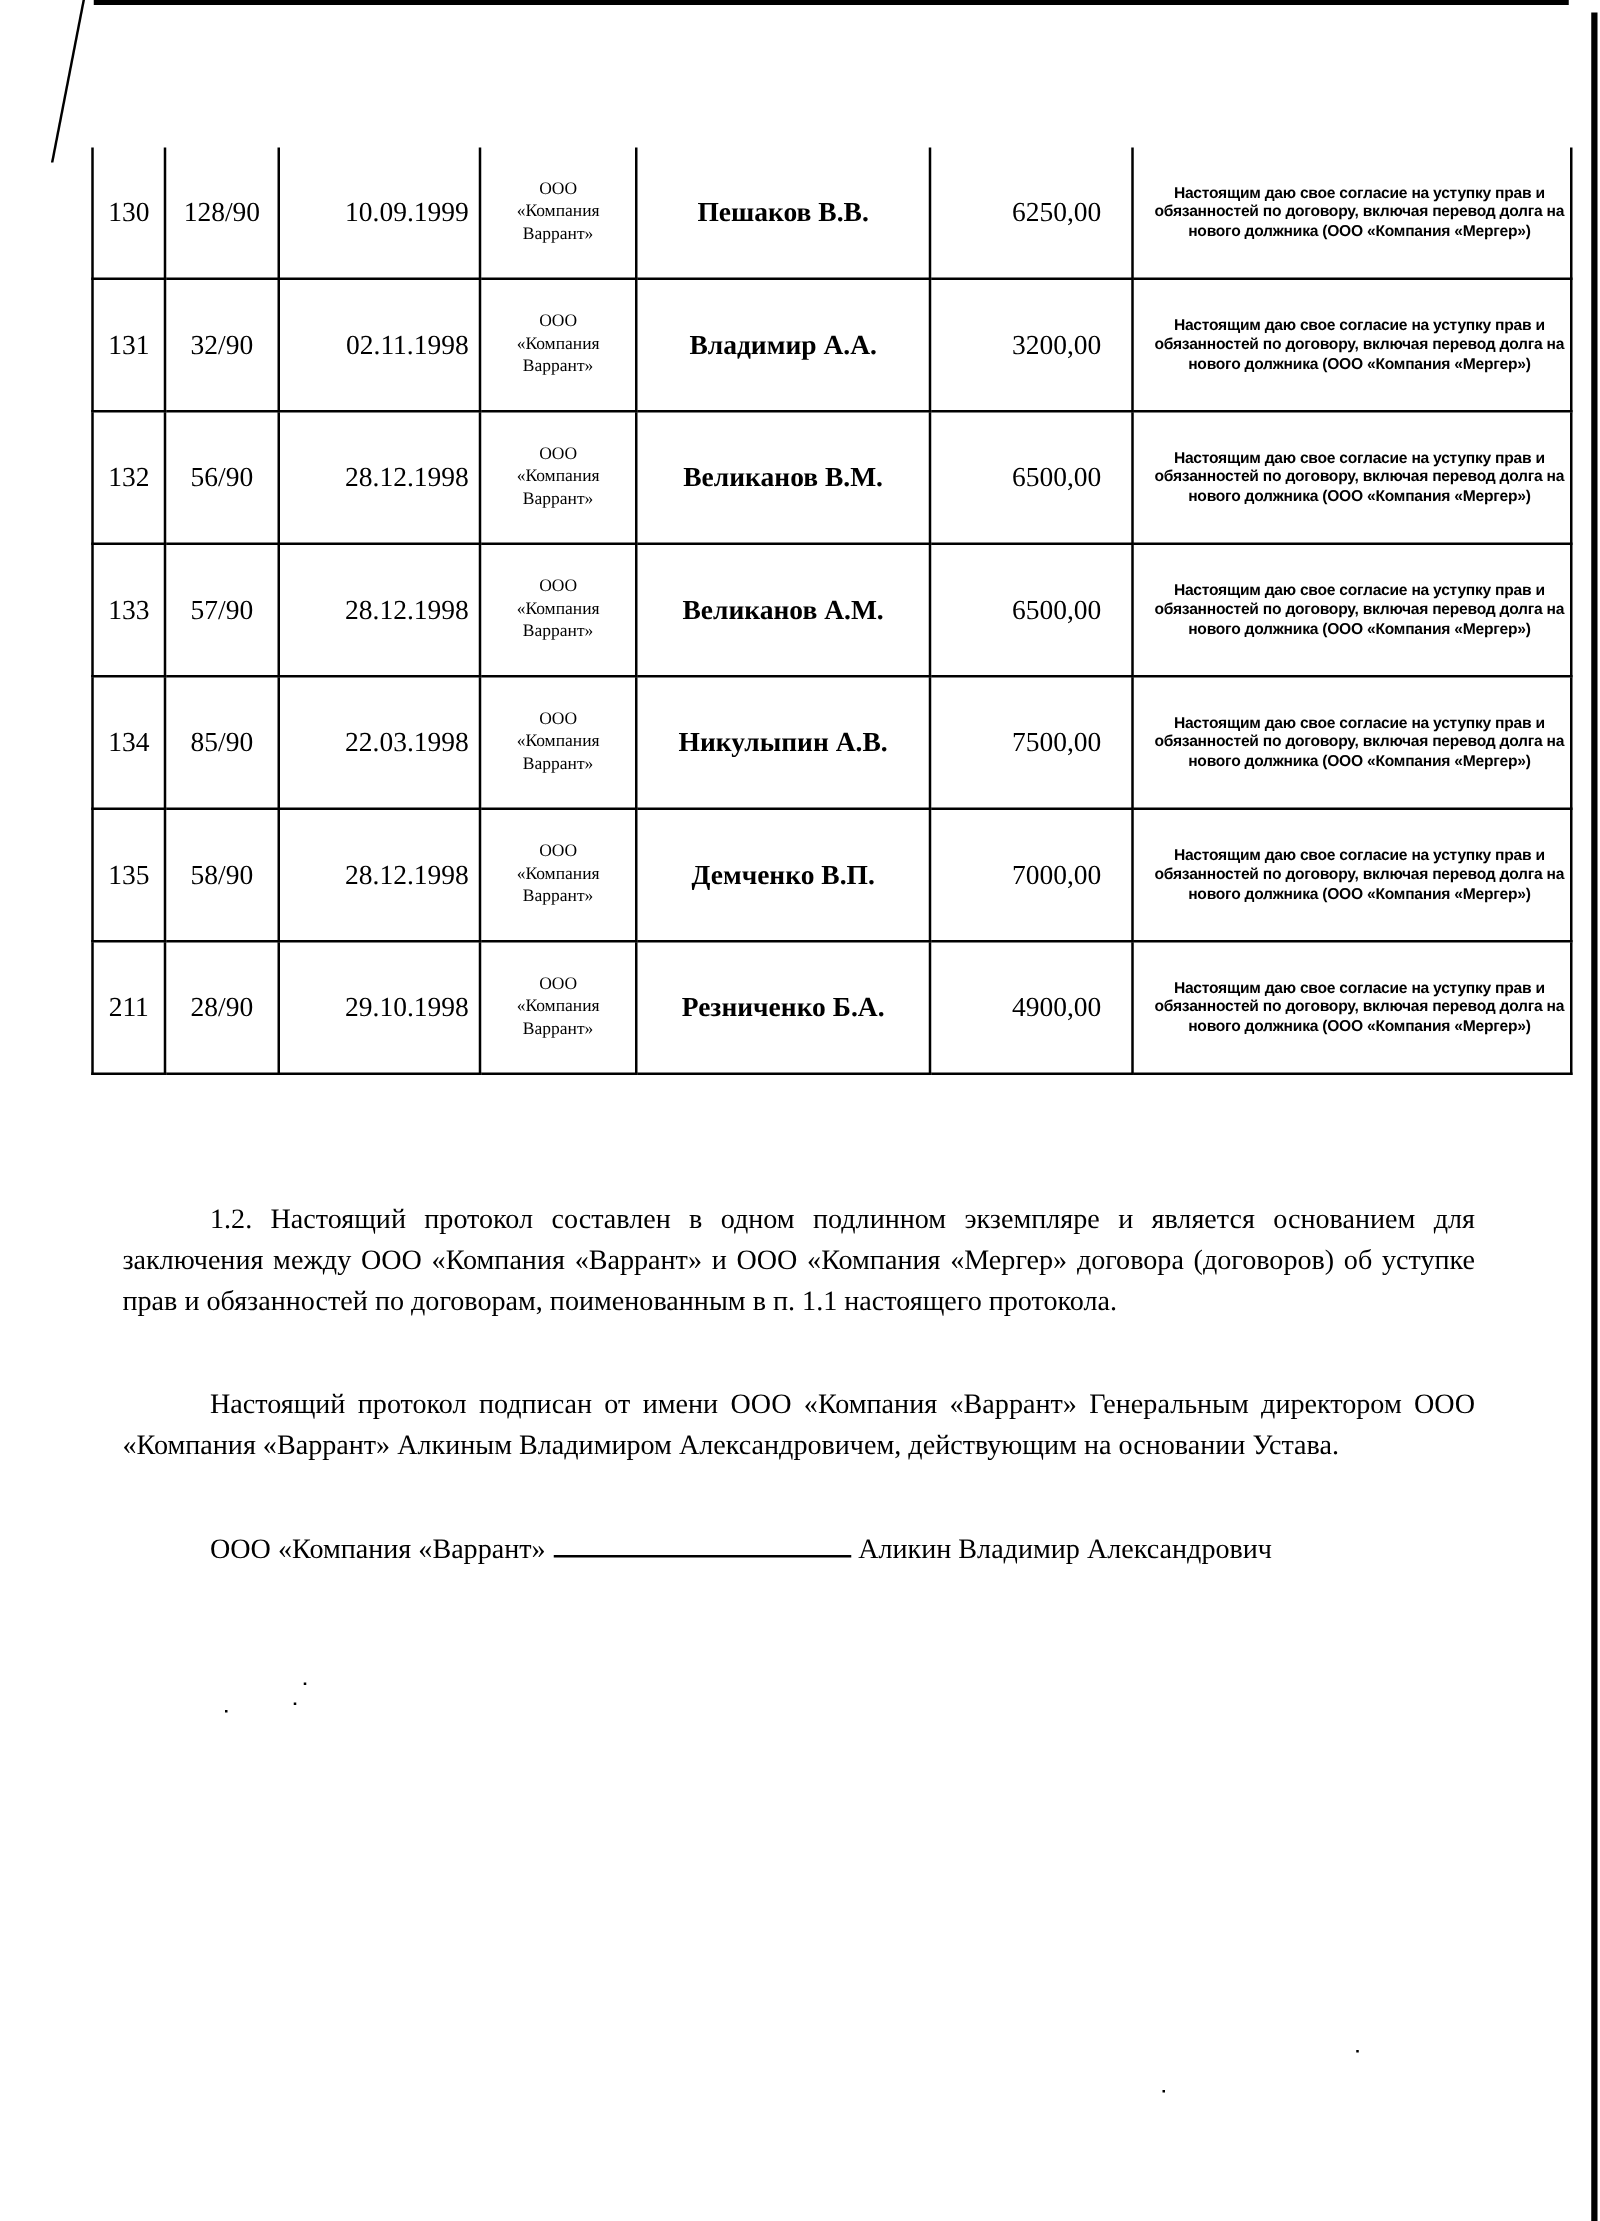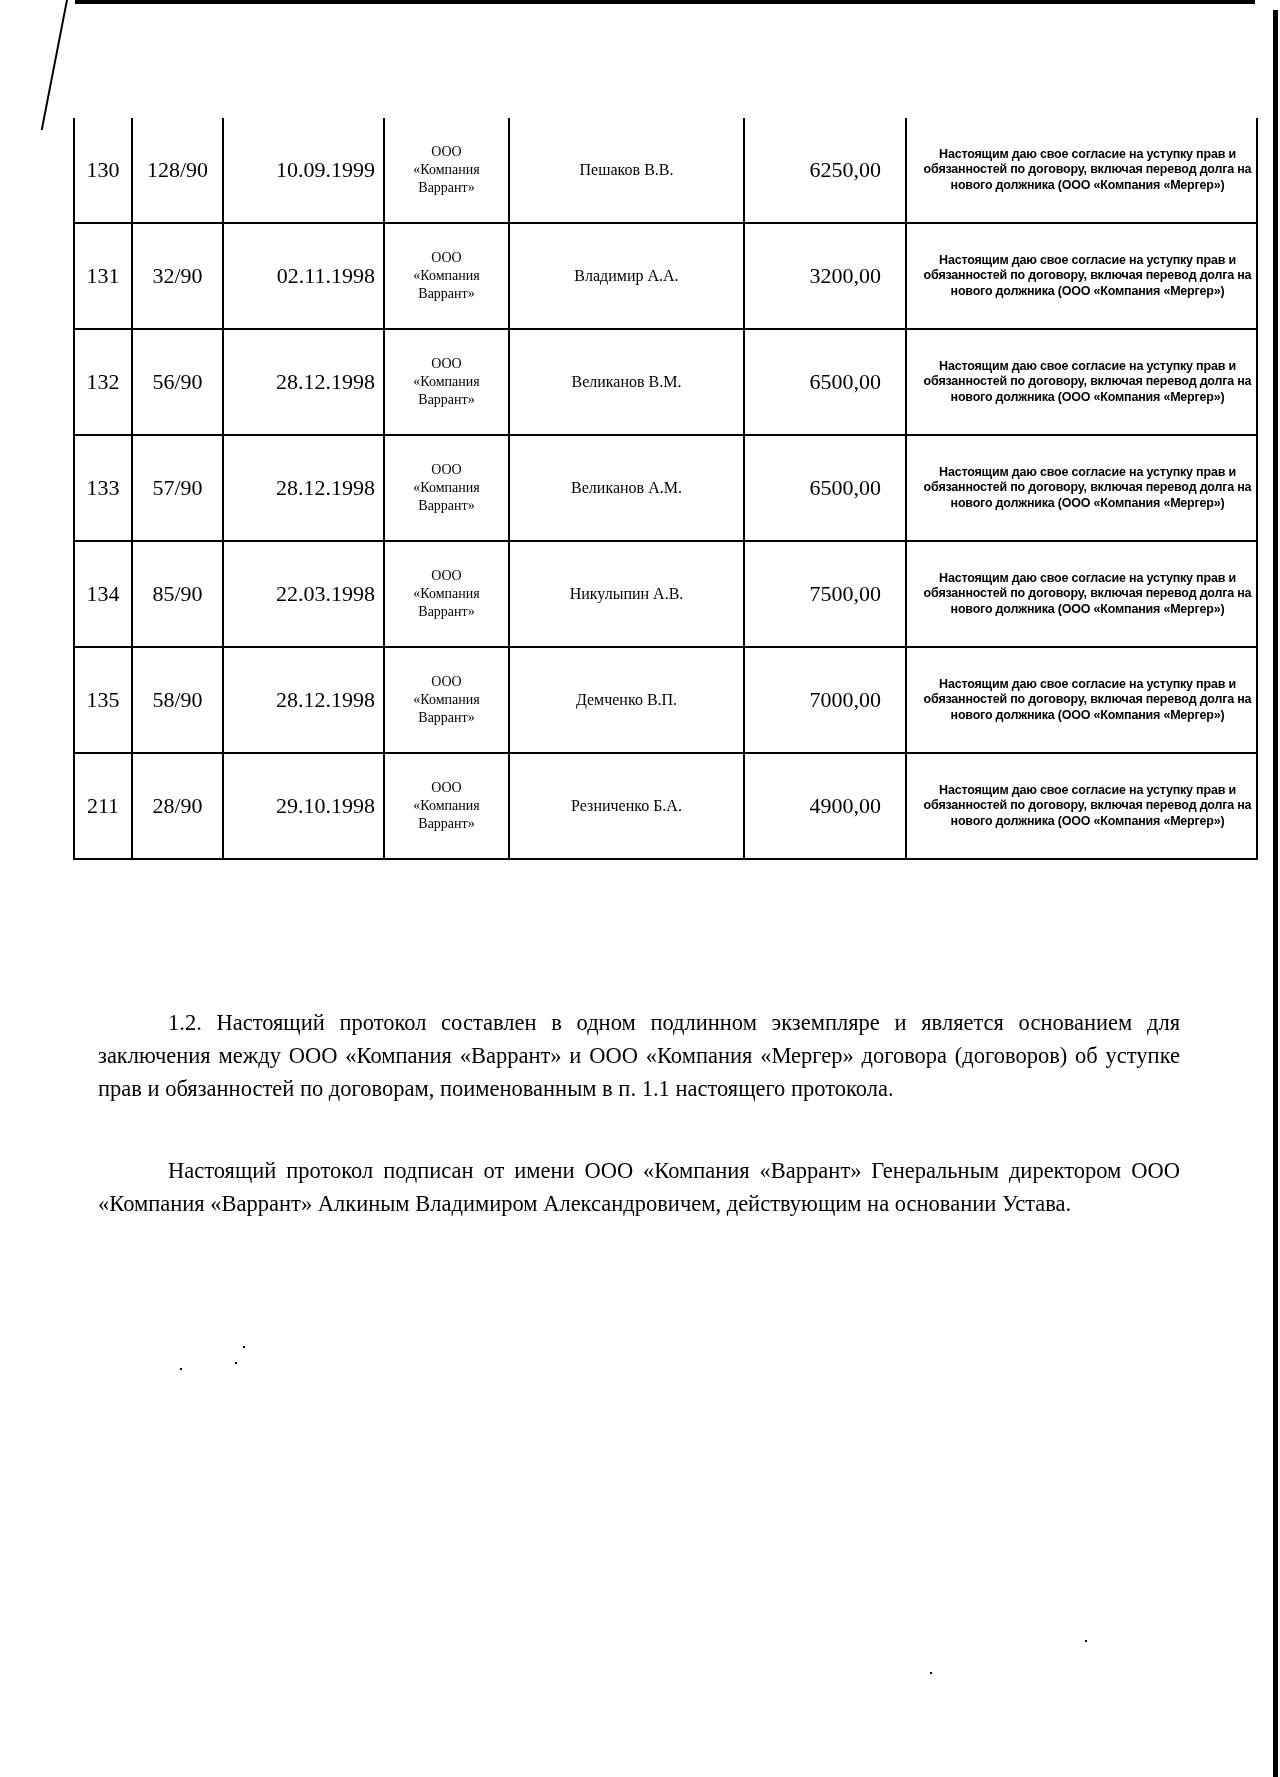--- a/index.html
+++ b/index.html
@@ -10,29 +10,29 @@
                     transform: skewX(-11deg); transform-origin: top left; left: 66px; }
   .page-edge-right { position: absolute; left: 1273px; top: 10px; width: 5px; height: 1767px; background: #000; }
 
   table.ledger { position: absolute; left: 73px; top: 118px; border-collapse: collapse; table-layout: fixed; }
   table.ledger td { border: 2px solid #000; padding: 0; text-align: center; vertical-align: middle; height: 104px; }
   table.ledger tr:first-child td { border-top: none; }
   .c-num   { width: 56px;  font-size: 22px; margin-left: 48px; }
   .c-doc   { width: 89px;  font-size: 22px; }
   .c-date  { width: 151px; font-size: 22px; text-align: right !important; padding-right: 8px !important; }
   .c-org   { width: 123px; font-size: 14px; line-height: 1.3; margin-left: 30px; }
-  .c-name  { width: 233px; font-size: 16px; }
+  .c-name  { width: 233px; font-size: 22px; font-weight: bold; }
   .c-sum   { width: 136px; font-size: 22px; text-align: right !important; padding-right: 24px !important; }
   .c-note  { width: 337px; font-family: "Liberation Sans", "DejaVu Sans", sans-serif; font-weight: bold;
              font-size: 12.5px; line-height: 1.25; text-align: left; padding-left: 12px !important;
              letter-spacing: -0.2px; }
   .org-line { display: block; }
 
   .para { position: absolute; left: 98px; width: 1082px; font-size: 22.5px; line-height: 33px;
-          text-align: justify; text-align-last: left; margin-top: 48px; }
+          text-align: justify; text-align-last: left; }
   .para .indent { display: inline-block; width: 70px; }
   #para1 { top: 958px; }
   #para2 { top: 1106px; }
 
   .sign { position: absolute; left: 168px; top: 1222px; font-size: 22.5px; line-height: 32px; }
   .sign-line { display: inline-block; width: 238px; border-bottom: 2px solid #000; height: 22px;
                vertical-align: baseline; margin: 0 6px; }
 
   .speck { position: absolute; background: #000; width: 2px; height: 2px; }
 </style>
@@ -137,19 +137,22 @@
         <td class="c-note">Настоящим даю свое согласие на уступку прав и обязанностей по договору, включая перевод долга на нового должника (ООО «Компания «Мергер»)</td>
       </tr>
     </tbody>
 </table>
 
 <div class="para" id="para1"><span class="indent"></span><span>1.2. Настоящий протокол составлен в одном подлинном экземпляре и является основанием для заключения между ООО «Компания «Варрант» и ООО «Компания «Мергер» договора (договоров) об уступке прав и обязанностей по договорам, поименованным в п. 1.1 настоящего протокола.</span></div>
 
 <div class="para" id="para2"><span class="indent"></span><span>Настоящий протокол подписан от имени ООО «Компания «Варрант» Генеральным директором ООО «Компания «Варрант» Алкиным Владимиром Александровичем, действующим на основании Устава.</span></div>
 
 <div class="sign">
+  <div>
+    <span>ООО «Компания «Варрант»</span><span class="sign-line"></span><span>Аликин Владимир Александрович</span>
+  </div>
 </div>
 
 <div class="speck" style="left:235px;top:1362px;"></div>
 <div class="speck" style="left:243px;top:1346px;"></div>
 <div class="speck" style="left:180px;top:1368px;"></div>
 <div class="speck" style="left:1085px;top:1640px;"></div>
 <div class="speck" style="left:930px;top:1672px;"></div>
 
 </body></html>

